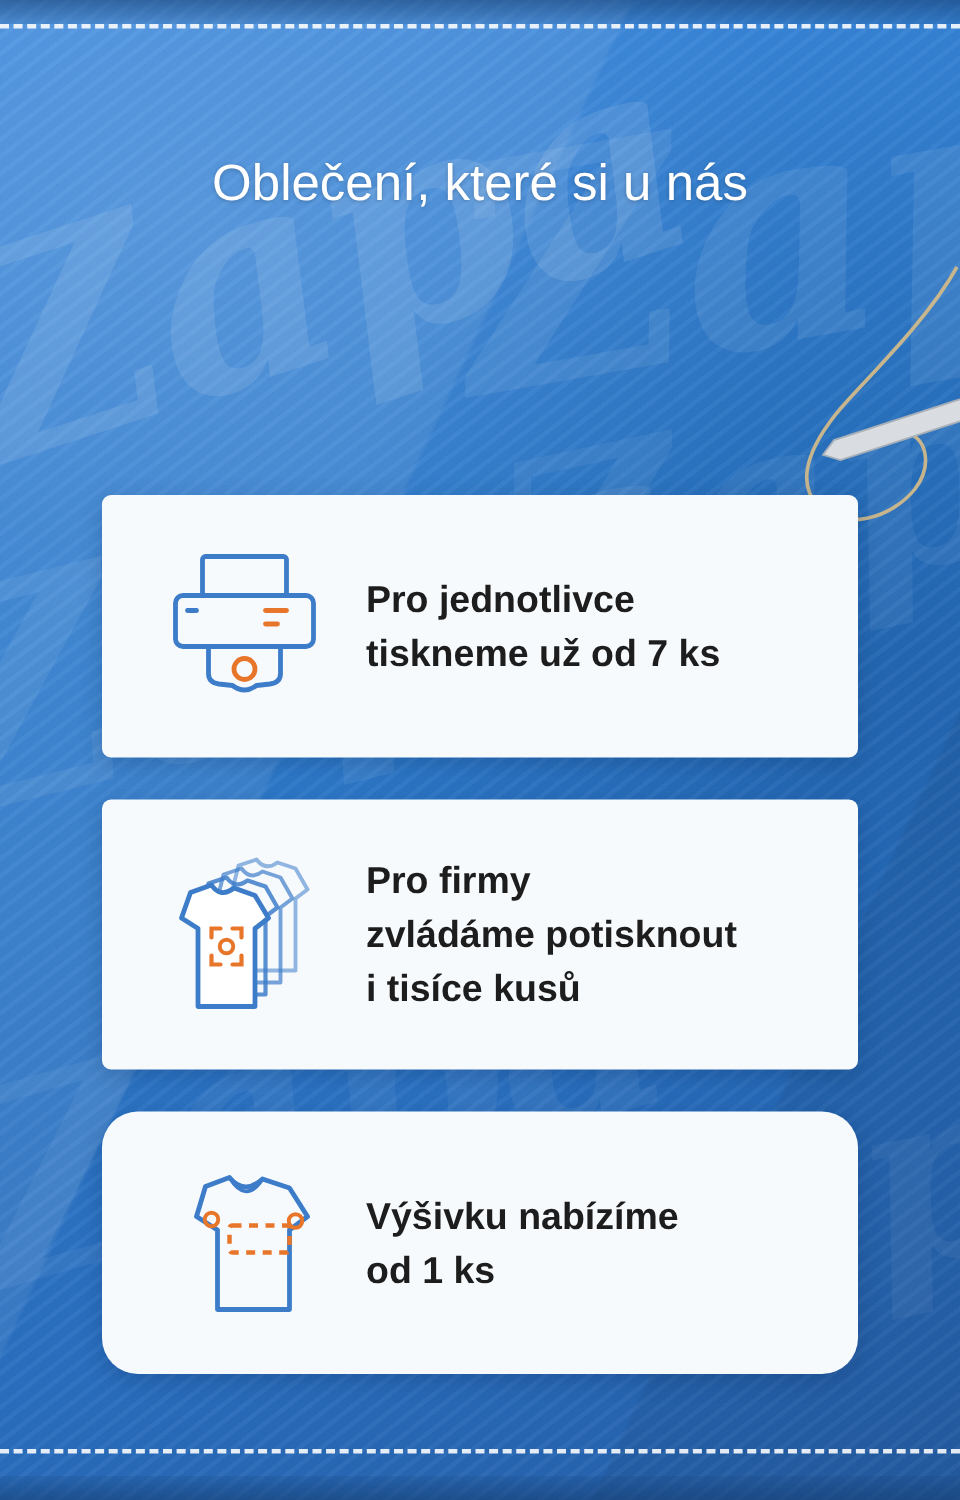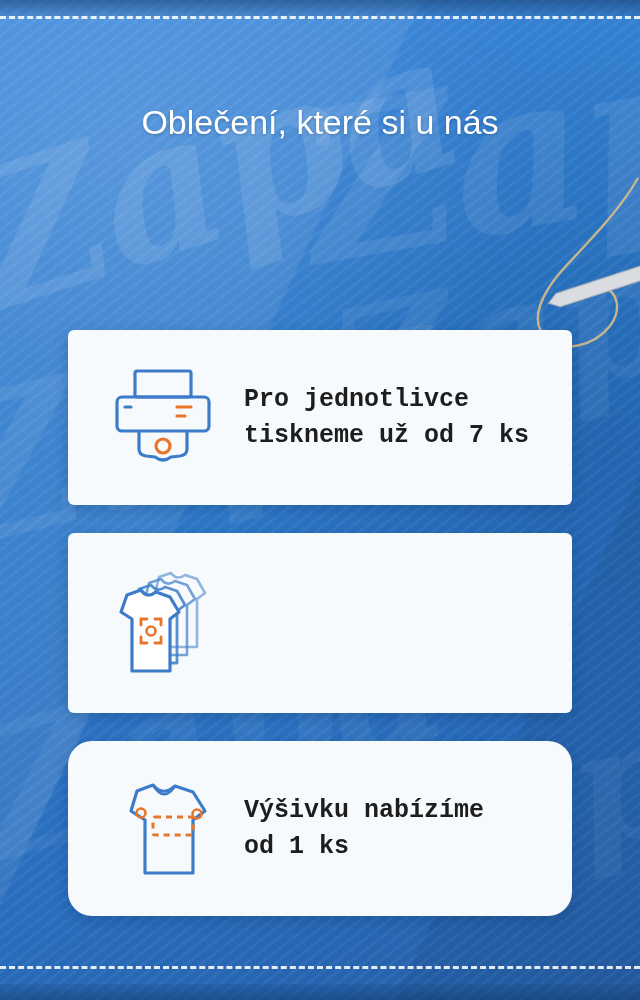--- a/index.html
+++ b/index.html
@@ -138,21 +138,21 @@
     align-items: center;
     justify-content: center;
   }
 
   .card-text {
     flex: 1 1 auto;
     color: #1d1d1d;
     font-size: 25px;
     line-height: 36px;
     font-weight: 700;
-    font-family: Liberation Mono, monospace;
+    font-family: Liberation Sans, sans-serif;
     padding-left: 6px;
   }
   .card-text .line { display: block; white-space: nowrap; }
 </style>
 </head>
 <body>
 
 <div class="banner">
 
   <div class="texture"></div>
@@ -221,20 +221,25 @@
           </g>
           <g fill="none" stroke="#e8762a" stroke-width="2.8" stroke-linecap="round">
             <path d="M40 62 L40 56 L46 56"></path>
             <path d="M54 56 L60 56 L60 62"></path>
             <path d="M60 74 L60 80 L54 80"></path>
             <path d="M46 80 L40 80 L40 74"></path>
             <circle cx="50" cy="68" r="4.5" stroke-width="2.6"></circle>
           </g>
         </svg>
       </div>
+      <div class="card-text">
+        <span class="line">Pro firmy</span>
+        <span class="line">zvládáme potisknout</span>
+        <span class="line">i tisíce kusů</span>
+      </div>
     </div>
 
     <div class="card c3">
       <div class="card-icon">
         <svg width="125" height="112" viewBox="0 0 125 112">
           <path d="M36 18 L52 12 Q62 24 74 13 L92 19 L104 38 L92 47 L92 100 L44 100 L44 47 L30 38 Z" fill="none" stroke="#3d7cc9" stroke-width="3.2" stroke-linejoin="round"></path>
           <path d="M52 12 Q63 30 74 13" fill="none" stroke="#3d7cc9" stroke-width="2.6"></path>
           <circle cx="40" cy="40" r="4.5" fill="none" stroke="#e8762a" stroke-width="2.6"></circle>
           <circle cx="96" cy="41" r="4.5" fill="none" stroke="#e8762a" stroke-width="2.6"></circle>
           <rect x="52" y="44" width="40" height="18" rx="2" fill="none" stroke="#e8762a" stroke-width="3" stroke-dasharray="6 5"></rect>

